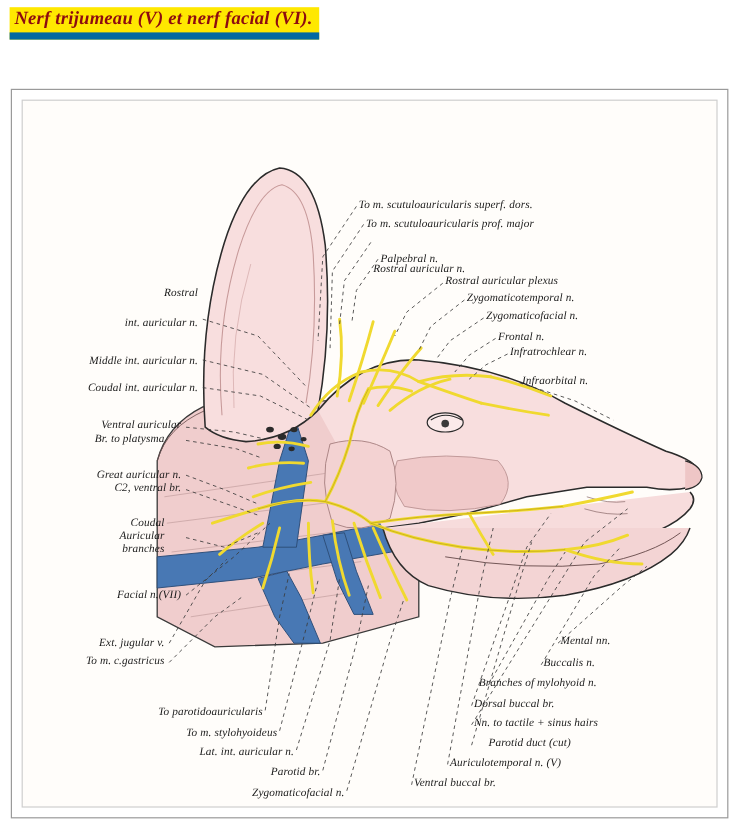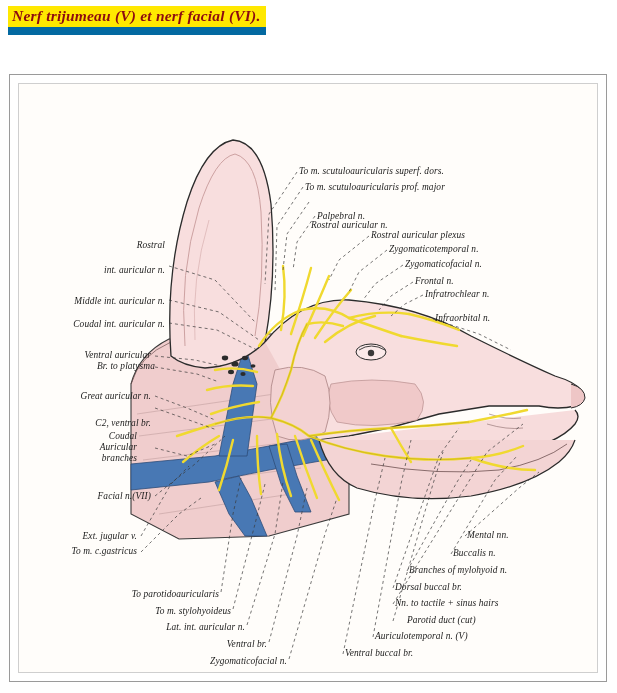--- a/index.html
+++ b/index.html
@@ -14,21 +14,21 @@
     position: relative;
     overflow: hidden;
   }
 
   
   #title-banner {
     position: absolute;
     left: 8px;
     top: 6px;
     background: #ffe800;
-    border-bottom: 8px solid #0369a1;
+    border-bottom: 6px solid #0369a1;
     padding: 1px 6px 2px 4px;
     color: #8d0b10;
     font-family: "Liberation Serif", serif;
     font-weight: bold;
     font-style: italic;
     font-size: 15.5px;
     letter-spacing: 0.2px;
     white-space: nowrap;
   }
 
@@ -239,50 +239,50 @@
           <path d="M354,553 L382,400 L392,356"></path>
           <path d="M324,570 L356,416 L366,374"></path>
         </g>
       </svg>
 
       <div class="lbl right" style="left:146px; top:157px;text-align:center;">Rostral</div>
       <div class="lbl right" style="left:146px; top:182px;">int. auricular n.</div>
       <div class="lbl right" style="left:146px; top:213px;">Middle int. auricular n.</div>
       <div class="lbl right" style="left:146px; top:236px;">Coudal int. auricular n.</div>
       <div class="lbl right" style="left:132px; top:267px;">Ventral auricular</div>
-      <div class="lbl right" style="left:136px; top:278px;">Br. to platysma</div>
+      <div class="lbl right" style="left:118px; top:278px;">Br. to platysma</div>
       <div class="lbl right" style="left:132px; top:308px;">Great auricular n.</div>
-      <div class="lbl right" style="left:132px; top:319px;margin-top:16px;">C2, ventral br.</div>
+      <div class="lbl right" style="left:132px; top:319px;">C2, ventral br.</div>
       <div class="lbl right" style="left:118px; top:348px;">Coudal</div>
       <div class="lbl right" style="left:118px; top:359px;">Auricular</div>
       <div class="lbl right" style="left:118px; top:370px;">branches</div>
       <div class="lbl right" style="left:132px; top:408px;">Facial n.(VII)</div>
       <div class="lbl right" style="left:118px; top:448px;">Ext. jugular v.</div>
       <div class="lbl right" style="left:118px; top:463px;">To m. c.gastricus</div>
 
       <div class="lbl right" style="left:200px; top:506px;">To parotidoauricularis</div>
       <div class="lbl right" style="left:212px; top:523px;">To m. stylohyoideus</div>
       <div class="lbl right" style="left:226px; top:539px;">Lat. int. auricular n.</div>
-      <div class="lbl right" style="left:248px; top:556px;">Ventral br.</div>
+      <div class="lbl right" style="left:248px; top:556px;">Parotid br.</div>
       <div class="lbl right" style="left:268px; top:573px;">Zygomaticofacial n.</div>
 
       <div class="lbl left" style="left:280px; top:83px;">To m. scutuloauricularis superf. dors.</div>
       <div class="lbl left" style="left:286px; top:99px;">To m. scutuloauricularis prof. major</div>
       <div class="lbl left" style="left:292px; top:114px;margin-top:23px;">Rostral auricular n.</div>
       <div class="lbl left" style="left:298px; top:128px;">Palpebral n.</div>
       <div class="lbl left" style="left:352px; top:147px;">Rostral auricular plexus</div>
       <div class="lbl left" style="left:370px; top:161px;">Zygomaticotemporal n.</div>
       <div class="lbl left" style="left:386px; top:176px;">Zygomaticofacial n.</div>
       <div class="lbl left" style="left:396px; top:193px;">Frontal n.</div>
       <div class="lbl left" style="left:406px; top:206px;">Infratrochlear n.</div>
       <div class="lbl left" style="left:416px; top:230px;">Infraorbital n.</div>
 
       <div class="lbl left" style="left:448px; top:447px;font-style:italic;">Mental nn.</div>
       <div class="lbl left" style="left:434px; top:465px;">Buccalis n.</div>
-      <div class="lbl left" style="left:390px; top:482px;">Branches of mylohyoid n.</div>
+      <div class="lbl left" style="left:380px; top:482px;">Branches of mylohyoid n.</div>
       <div class="lbl left" style="left:376px; top:499px;">Dorsal buccal br.</div>
       <div class="lbl left" style="left:376px; top:515px;">Nn. to tactile + sinus hairs</div>
       <div class="lbl left" style="left:376px; top:532px;margin-left:12px;">Parotid duct (cut)</div>
       <div class="lbl left" style="left:356px; top:548px;">Auriculotemporal n. (V)</div>
       <div class="lbl left" style="left:326px; top:565px;">Ventral buccal br.</div>
 
     </div>
   </div>
 </div>
 

